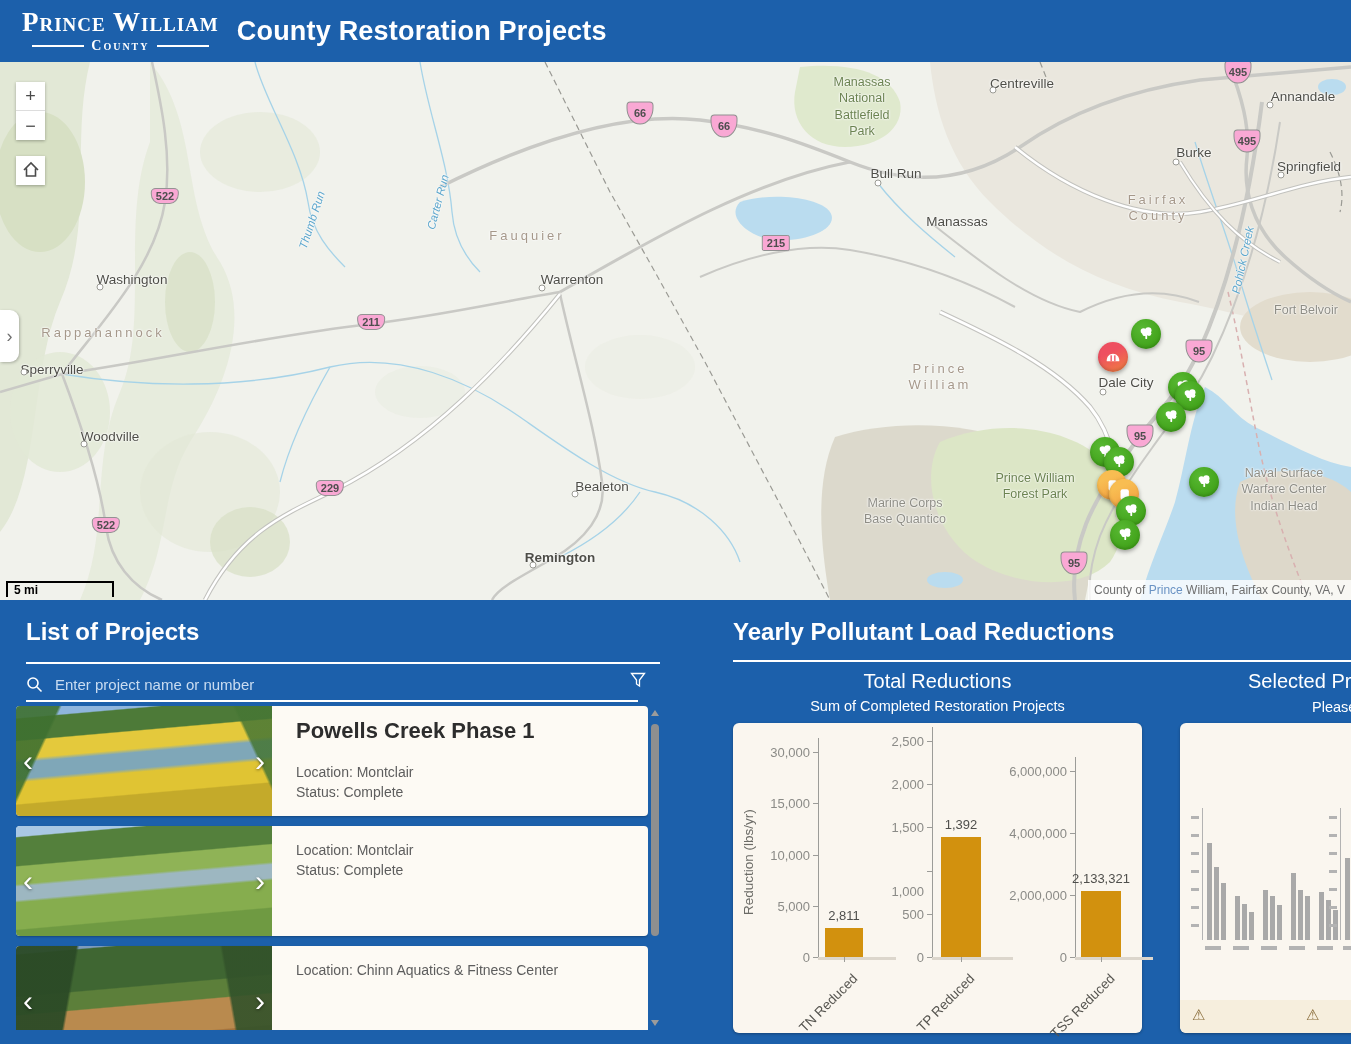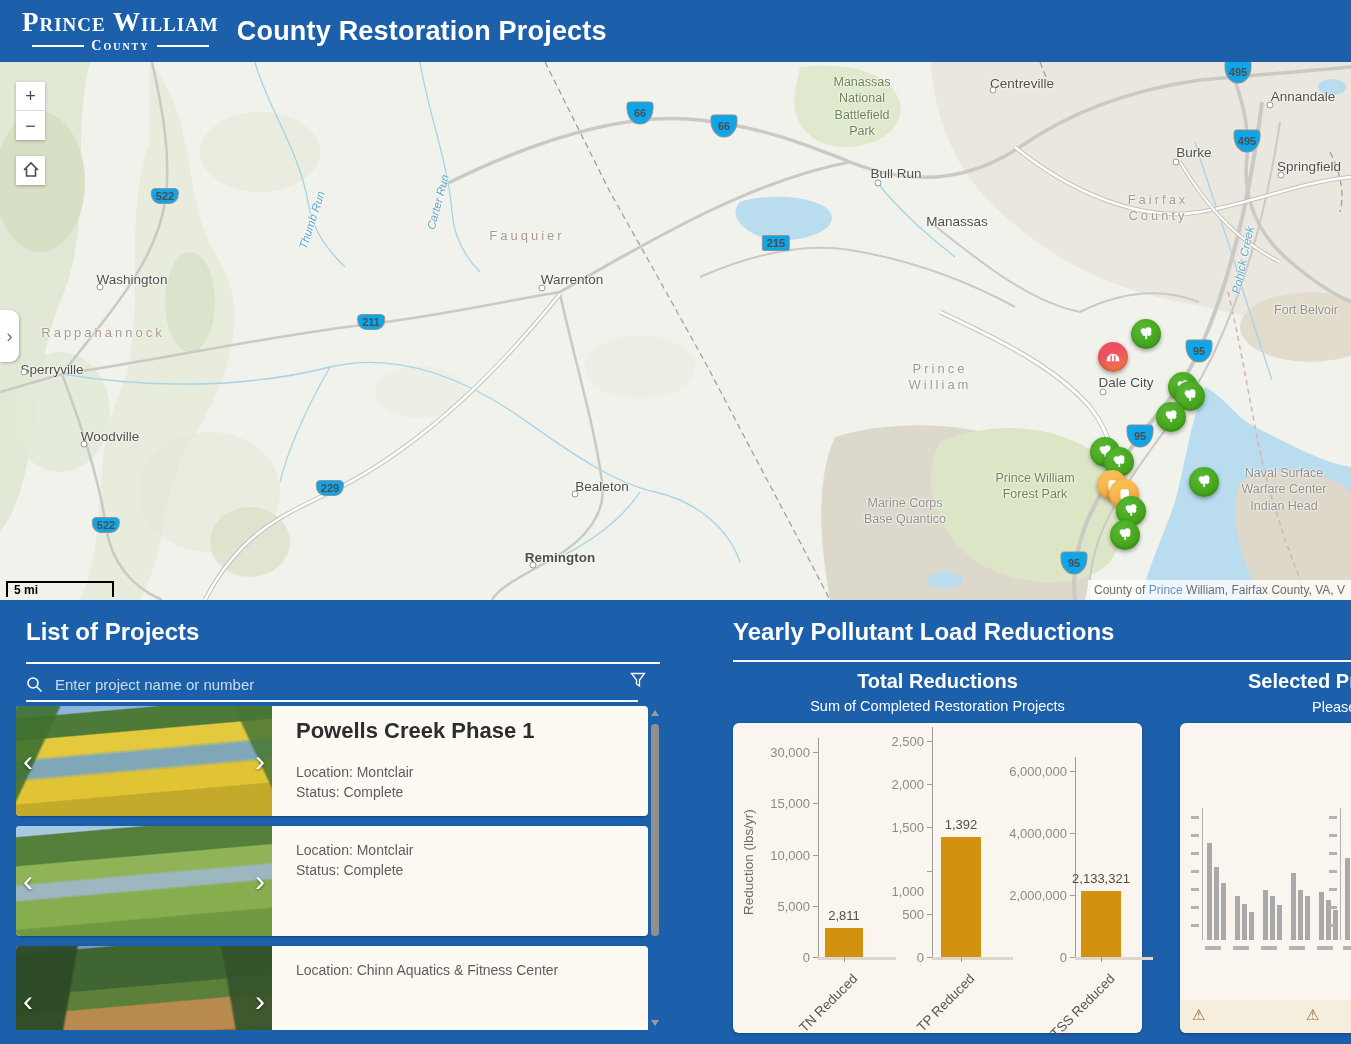--- a/index.html
+++ b/index.html
@@ -26,21 +26,21 @@
   .map-label{position:absolute;transform:translate(-50%,-50%);white-space:nowrap;text-align:center;
              line-height:1.25;color:#4e4e48;font-size:13.5px;
              text-shadow:0 0 2px #fff,0 0 3px #fff,0 0 1px #fff;}
   .map-label.county{color:#a5988a;letter-spacing:3px;font-size:13px;}
   .map-label.park{color:#6b8350;font-size:12.5px;line-height:1.3;}
   .map-label.area{color:#8e8d85;font-size:12.5px;line-height:1.3;}
   .map-label.water{color:#5ea7cc;font-style:italic;font-size:11.5px;}
   .town-dot{position:absolute;width:7px;height:7px;border:1.5px solid #9b9b95;background:#fff;
             border-radius:50%;transform:translate(-50%,-50%);}
   .shield{position:absolute;transform:translate(-50%,-50%);font-size:11px;font-weight:bold;
-          color:#4e4e4e;text-align:center;background:#0ea5e9;}
+          color:#4e4e4e;text-align:center;background:#f9a8d4;}
   .shield.us{border:1.5px solid #939393;border-radius:5px 5px 9px 9px/4px 4px 10px 10px;padding:1px 4px;}
   .shield.rect{border:1.5px solid #939393;border-radius:2px;padding:1px 4px;}
   .shield.interstate{width:27px;height:23px;border:1.5px solid #8f8f8f;line-height:20px;
           border-radius:4px 4px 50% 50%/4px 4px 72% 72%;}
   .marker{position:absolute;width:30px;height:30px;transform:translate(-50%,-50%);border-radius:50%;
           box-shadow:0 2px 4px rgba(0,0,0,.35), inset 0 -2px 3px rgba(0,0,0,.15);
           display:flex;align-items:center;justify-content:center;}
   .marker.tree{background:radial-gradient(circle at 38% 32%,#58b833,#389a10);}
   .marker.dam{background:linear-gradient(155deg,#ee4f60 35%,#f0813f);}
   .marker.doc{background:linear-gradient(155deg,#f8bd52 30%,#f19a3c);}
@@ -90,21 +90,21 @@
   .card-body{padding:12px 0 0 24px;color:#2e2e2e;}
   .card-title{font-size:22px;font-weight:bold;color:#2d2d2d;}
   .card-line{font-size:14px;color:#5d5d5d;margin-top:4px;}
   .card-title + .card-line{margin-top:20px;}
   .sb-thumb{position:absolute;left:651px;top:124px;width:8px;height:212px;background:#8f8f8f;border-radius:4px;cursor:pointer;}
   .sb-up{position:absolute;left:651px;top:110px;width:0;height:0;border-left:4px solid transparent;
          border-right:4px solid transparent;border-bottom:6px solid #9b9b9b;cursor:pointer;}
   .sb-down{position:absolute;left:651px;top:420px;width:0;height:0;border-left:4px solid transparent;
          border-right:4px solid transparent;border-top:6px solid #9b9b9b;cursor:pointer;}
 
-  .col-header{position:absolute;font-size:20px;font-weight:bold;text-align:center;}
+  .col-header{position:absolute;font-size:20px;font-weight:normal;text-align:center;}
   .col-sub{position:absolute;font-size:14.5px;text-align:center;}
   .chart-card{position:absolute;left:733px;top:123px;width:409px;height:310px;background:#faf6ef;
           border-radius:6px;box-shadow:0 1px 3px rgba(0,0,0,.3);}
   .sel-card{position:absolute;left:1180px;top:123px;width:240px;height:310px;background:#faf6ef;
           border-radius:6px;box-shadow:0 1px 3px rgba(0,0,0,.3);overflow:hidden;}
   .ax-line{position:absolute;width:1px;background:#9c9c98;}
   .x-line{position:absolute;height:3px;background:#dcd6cc;}
   .tick-mark{position:absolute;width:5px;height:1px;background:#9c9c98;}
   .tick-label{position:absolute;width:80px;text-align:right;font-size:13px;color:#8b8b87;}
   .bar{position:absolute;}

